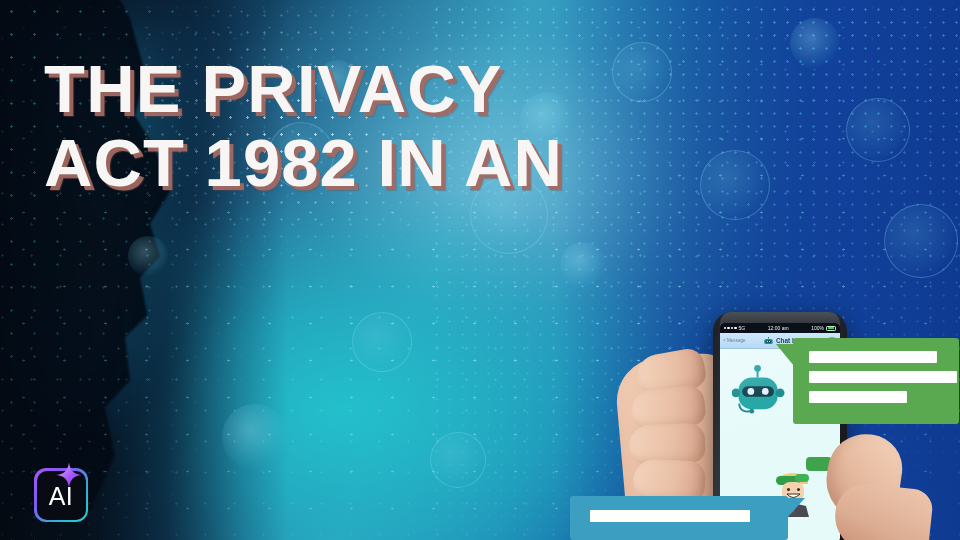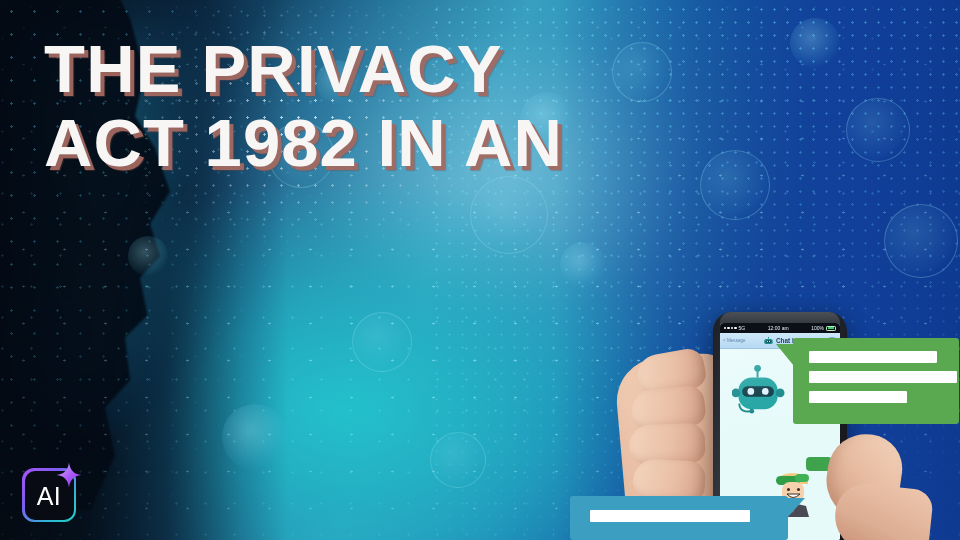--- a/index.html
+++ b/index.html
@@ -69,27 +69,27 @@
     font-family:"Liberation Sans",sans-serif;
     font-weight:700;
     color:#f7f6f4;
     line-height:0.98;
     letter-spacing:0.012em;
     white-space:nowrap;
     text-shadow:4px 4px 0 rgba(164,106,98,0.92), 5px 5px 1px rgba(120,70,66,0.35);
     margin:0 0 8px 0;
   }
   .l1{font-size:67px;letter-spacing:0.004em;}
-  .l2{font-size:67px;letter-spacing:0.018em;}
+  .l2{font-size:67px;letter-spacing:0.018em;margin-top:20px;}
   .l3{font-size:67px;letter-spacing:0.016em;}
   .l4{font-size:67px;letter-spacing:0.018em;}
 
   
   #ai-badge{position:absolute;left:18px;top:462px;width:62px;height:62px;z-index:60;}
-  .ai-box{position:absolute;left:4px;top:6px;width:54px;height:54px;border-radius:12px;
+  .ai-box{position:absolute;left:16px;top:6px;width:54px;height:54px;border-radius:12px;
     background:linear-gradient(135deg,#a855f7 0%,#7c5cf0 35%,#2fb6d6 72%,#21d3c4 100%);
     padding:2.5px;box-sizing:border-box;}
   .ai-inner{width:100%;height:100%;border-radius:10px;background:#080a14;
     display:flex;align-items:center;justify-content:center;overflow:hidden;}
   .ai-text{font-family:"Liberation Sans",sans-serif;font-weight:400;font-size:25px;color:#ffffff;
     letter-spacing:0.5px;line-height:1;transform:translateY(1px);}
   .ai-star{position:absolute;right:-2px;top:0px;width:26px;height:26px;}
 
   
   #scene{position:absolute;left:585px;top:300px;width:375px;height:240px;z-index:30;}

